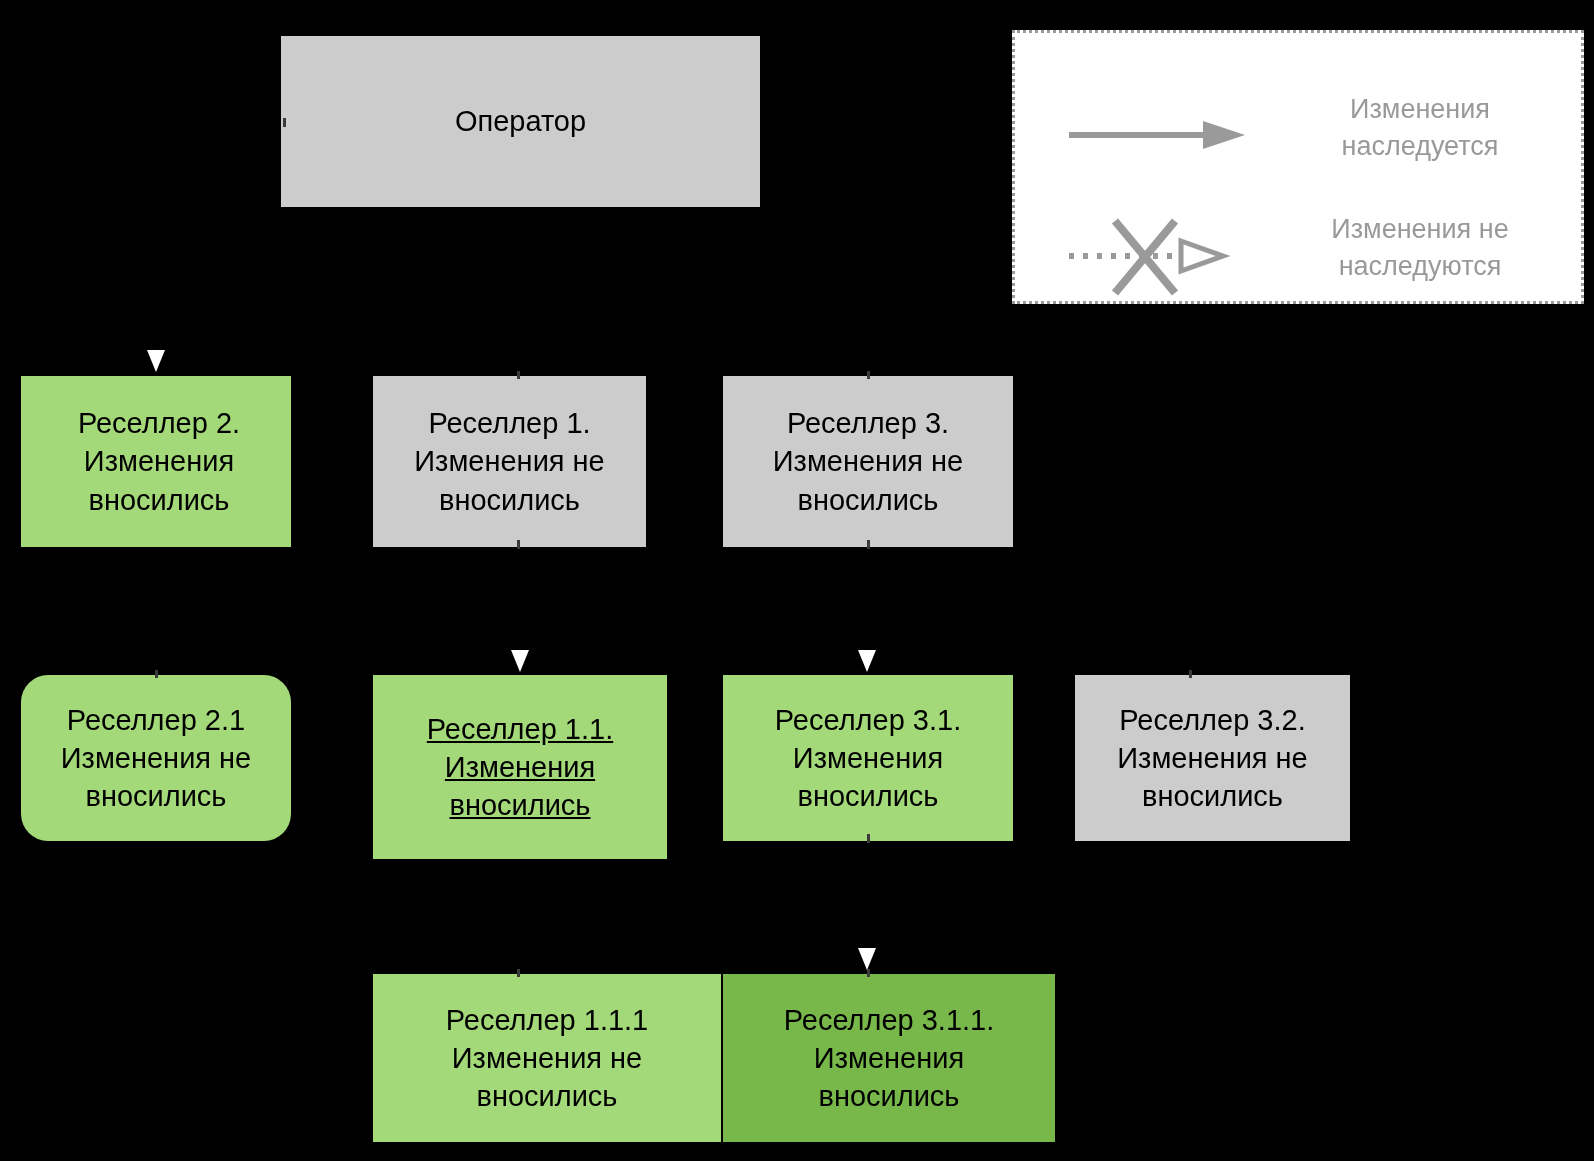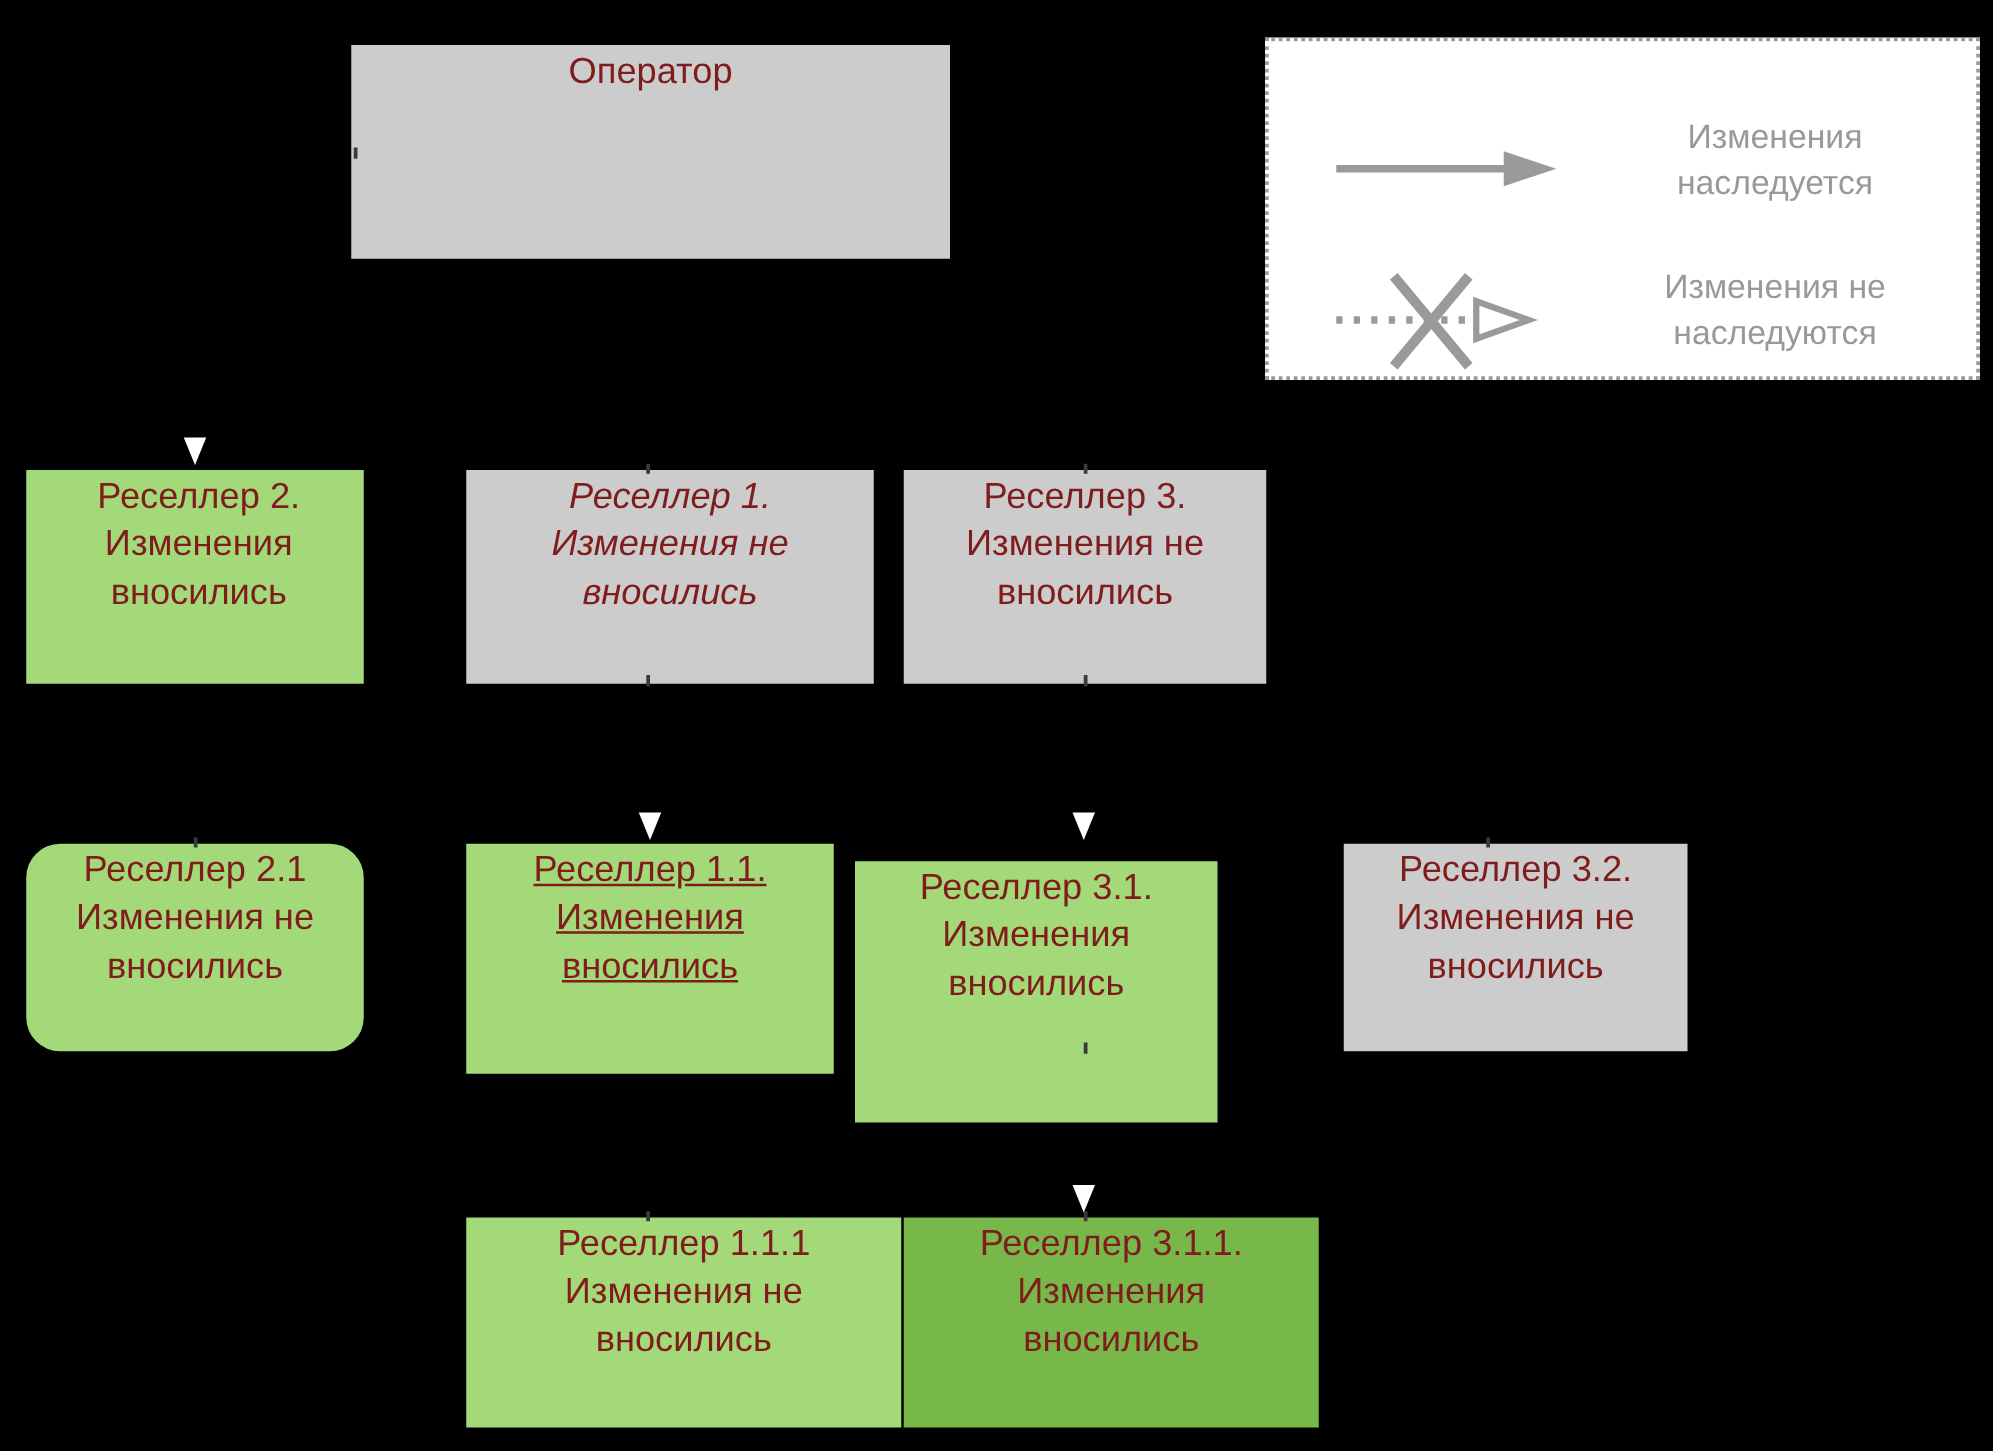--- a/index.html
+++ b/index.html
@@ -14,24 +14,24 @@
     background: #000000;
     overflow: hidden;
     font-family: "Liberation Sans", sans-serif;
   }
 
   
   .node {
     position: absolute;
     box-sizing: border-box;
     display: flex;
-    align-items: flex-start;
+    align-items: center;
     justify-content: center;
     text-align: center;
-    color: #7f1d1d;
+    color: #000000;
     font-size: 29px;
     line-height: 1.32;
     font-family: "Liberation Sans", sans-serif;
     white-space: pre-line;
     padding: 2px 6px;
   }
   .node.fill-grey  { background: #cccccc; }
   .node.fill-green { background: #a4d979; }
   .node.fill-green-dark { background: #78b84a; }
 
@@ -76,21 +76,21 @@
   <div class="node fill-grey" style="left:281px; top:36px; width:479px; height:171px;">
     <span>Оператор</span>
   </div>
 
   <div class="node fill-green" style="left:21px; top:376px; width:270px; height:171px;padding-left:12px;">
     <span>Реселлер 2.
 Изменения
 вносились</span>
   </div>
 
-  <div class="node fill-grey" style="left:373px; top:376px; width:326px; height:171px;font-style:italic;">
+  <div class="node fill-grey" style="left:373px; top:376px; width:273px; height:171px;">
     <span>Реселлер 1.
 Изменения не
 вносились</span>
   </div>
 
   <div class="node fill-grey" style="left:723px; top:376px; width:290px; height:171px;">
     <span>Реселлер 3.
 Изменения не
 вносились</span>
   </div>
@@ -100,21 +100,21 @@
 Изменения не
 вносились</span>
   </div>
 
   <div class="node fill-green" style="left:373px; top:675px; width:294px; height:184px;text-decoration:underline;">
     <span>Реселлер 1.1.
 Изменения
 вносились</span>
   </div>
 
-  <div class="node fill-green" style="left:684px; top:675px; width:290px; height:209px;margin-top:14px;">
+  <div class="node fill-green" style="left:723px; top:675px; width:290px; height:166px;">
     <span>Реселлер 3.1.
 Изменения
 вносились</span>
   </div>
 
   <div class="node fill-grey" style="left:1075px; top:675px; width:275px; height:166px;">
     <span>Реселлер 3.2.
 Изменения не
 вносились</span>
   </div>

